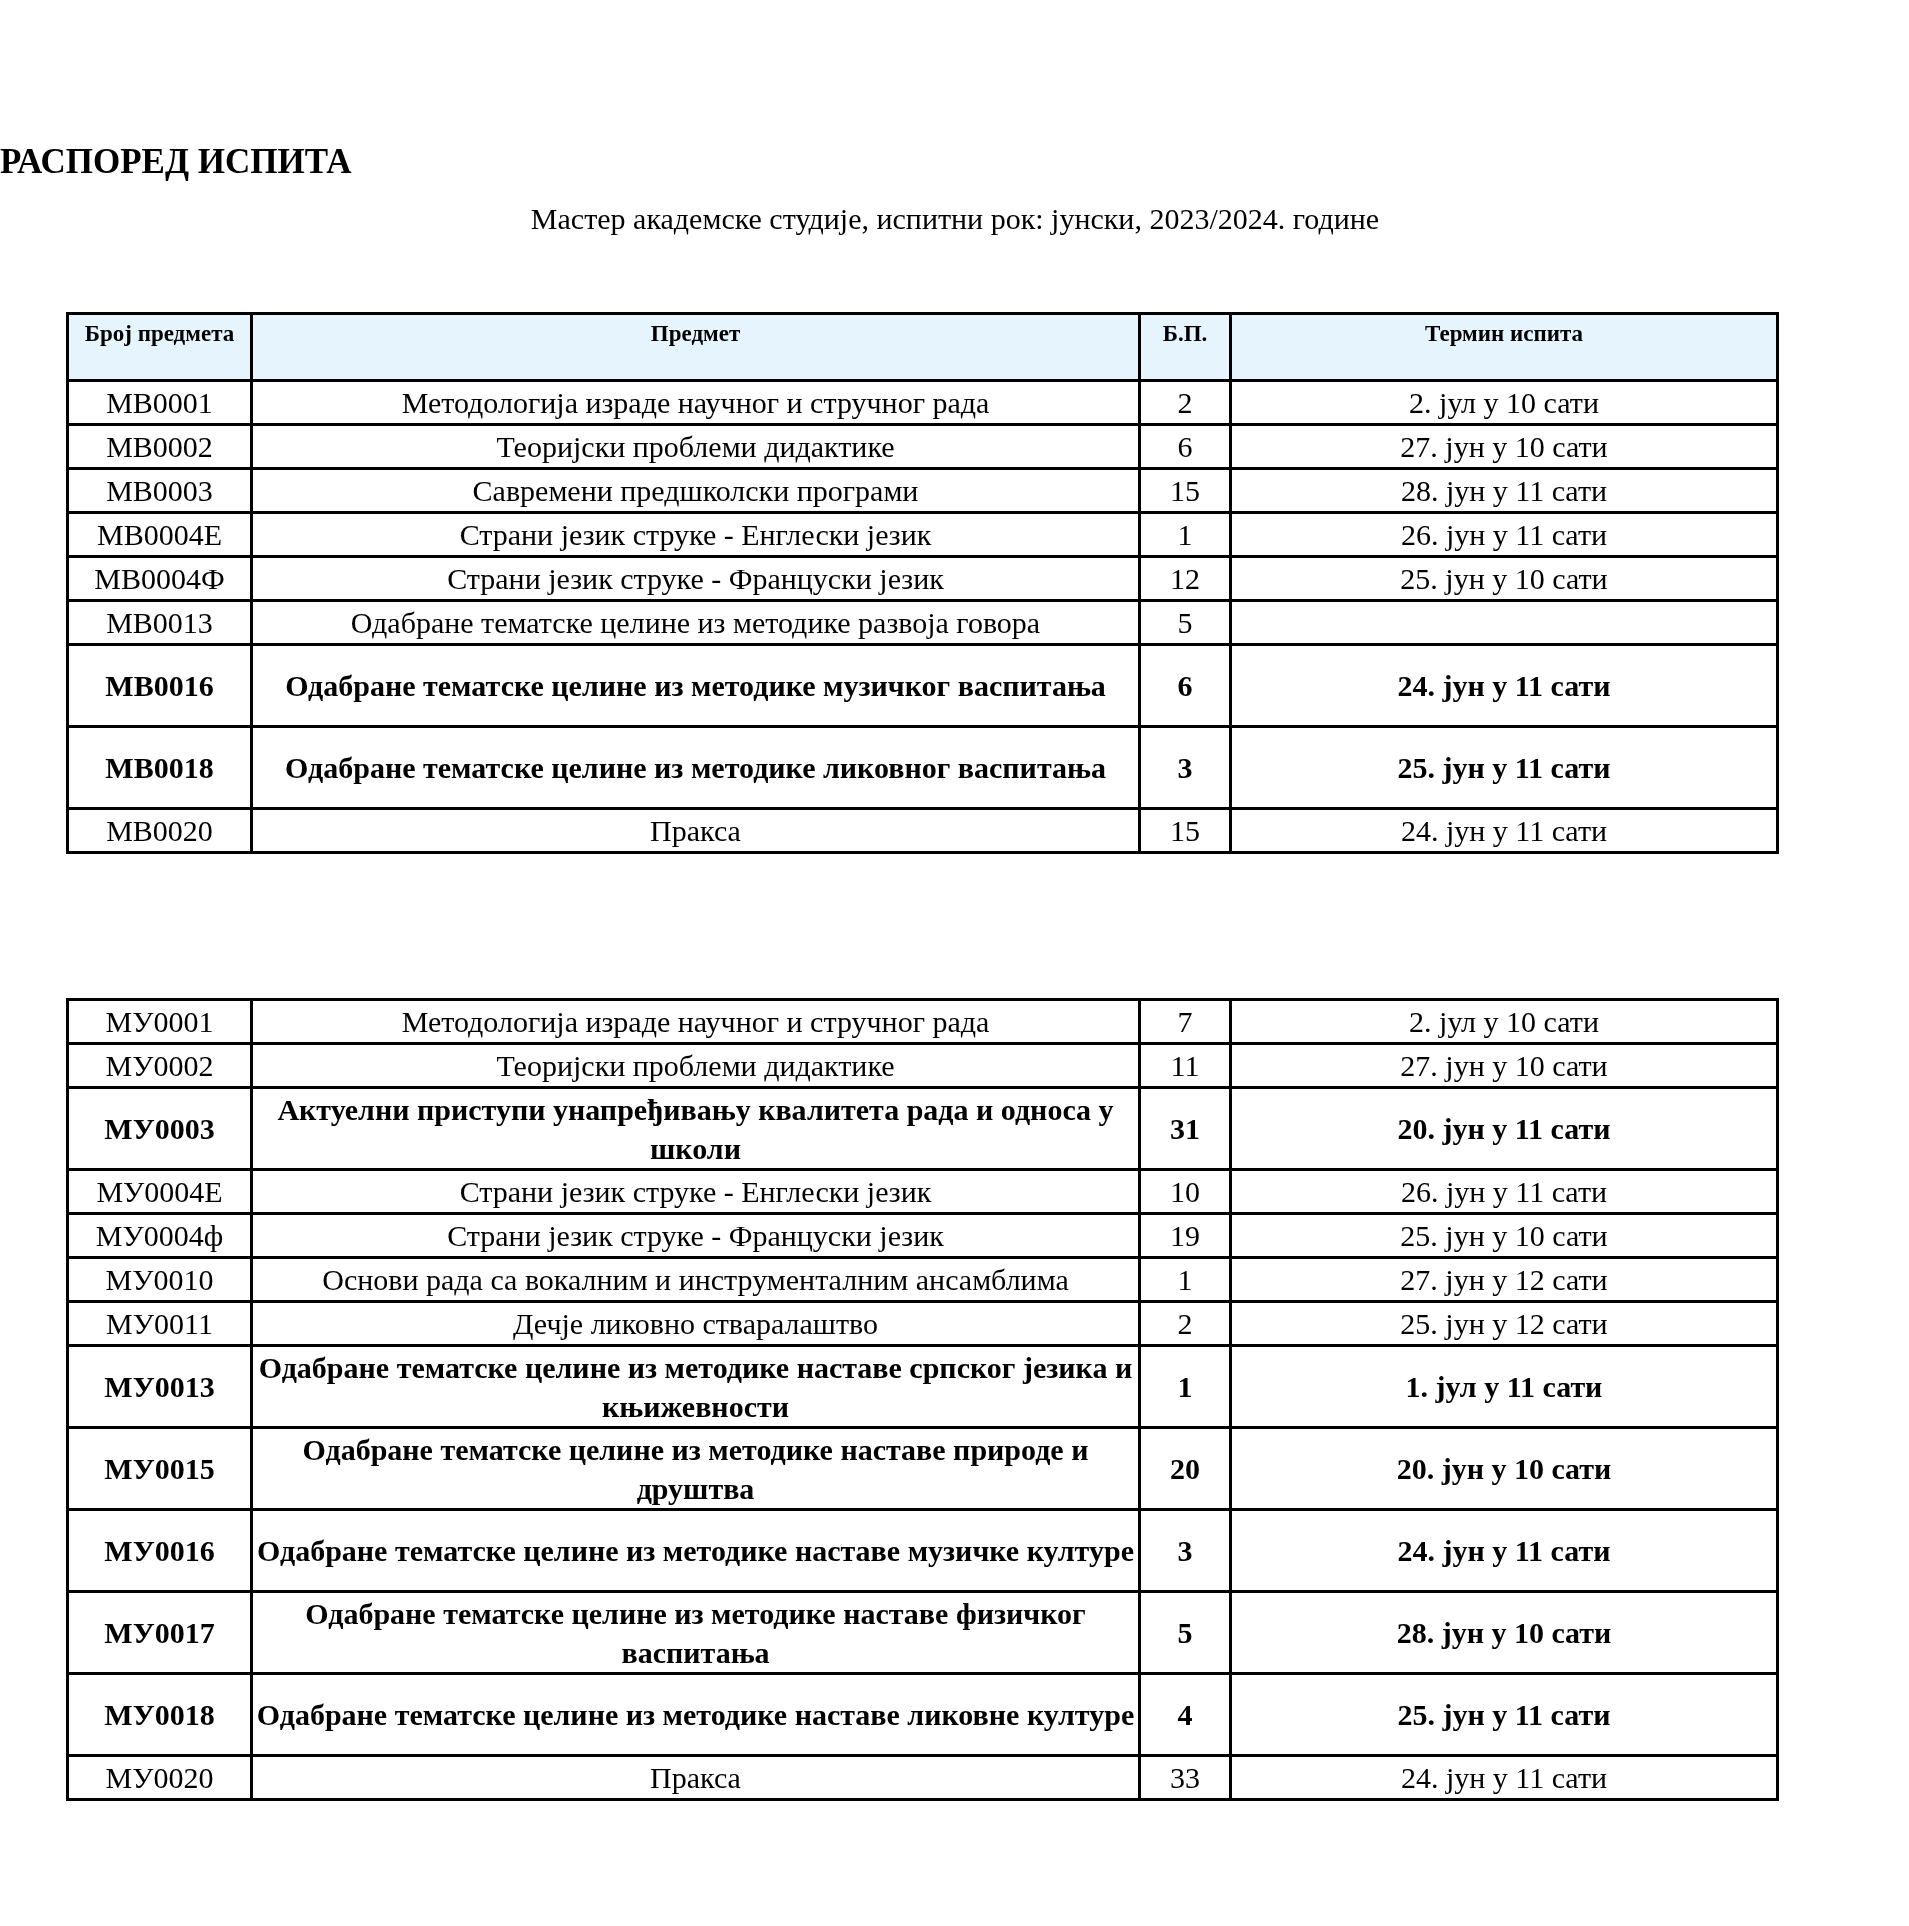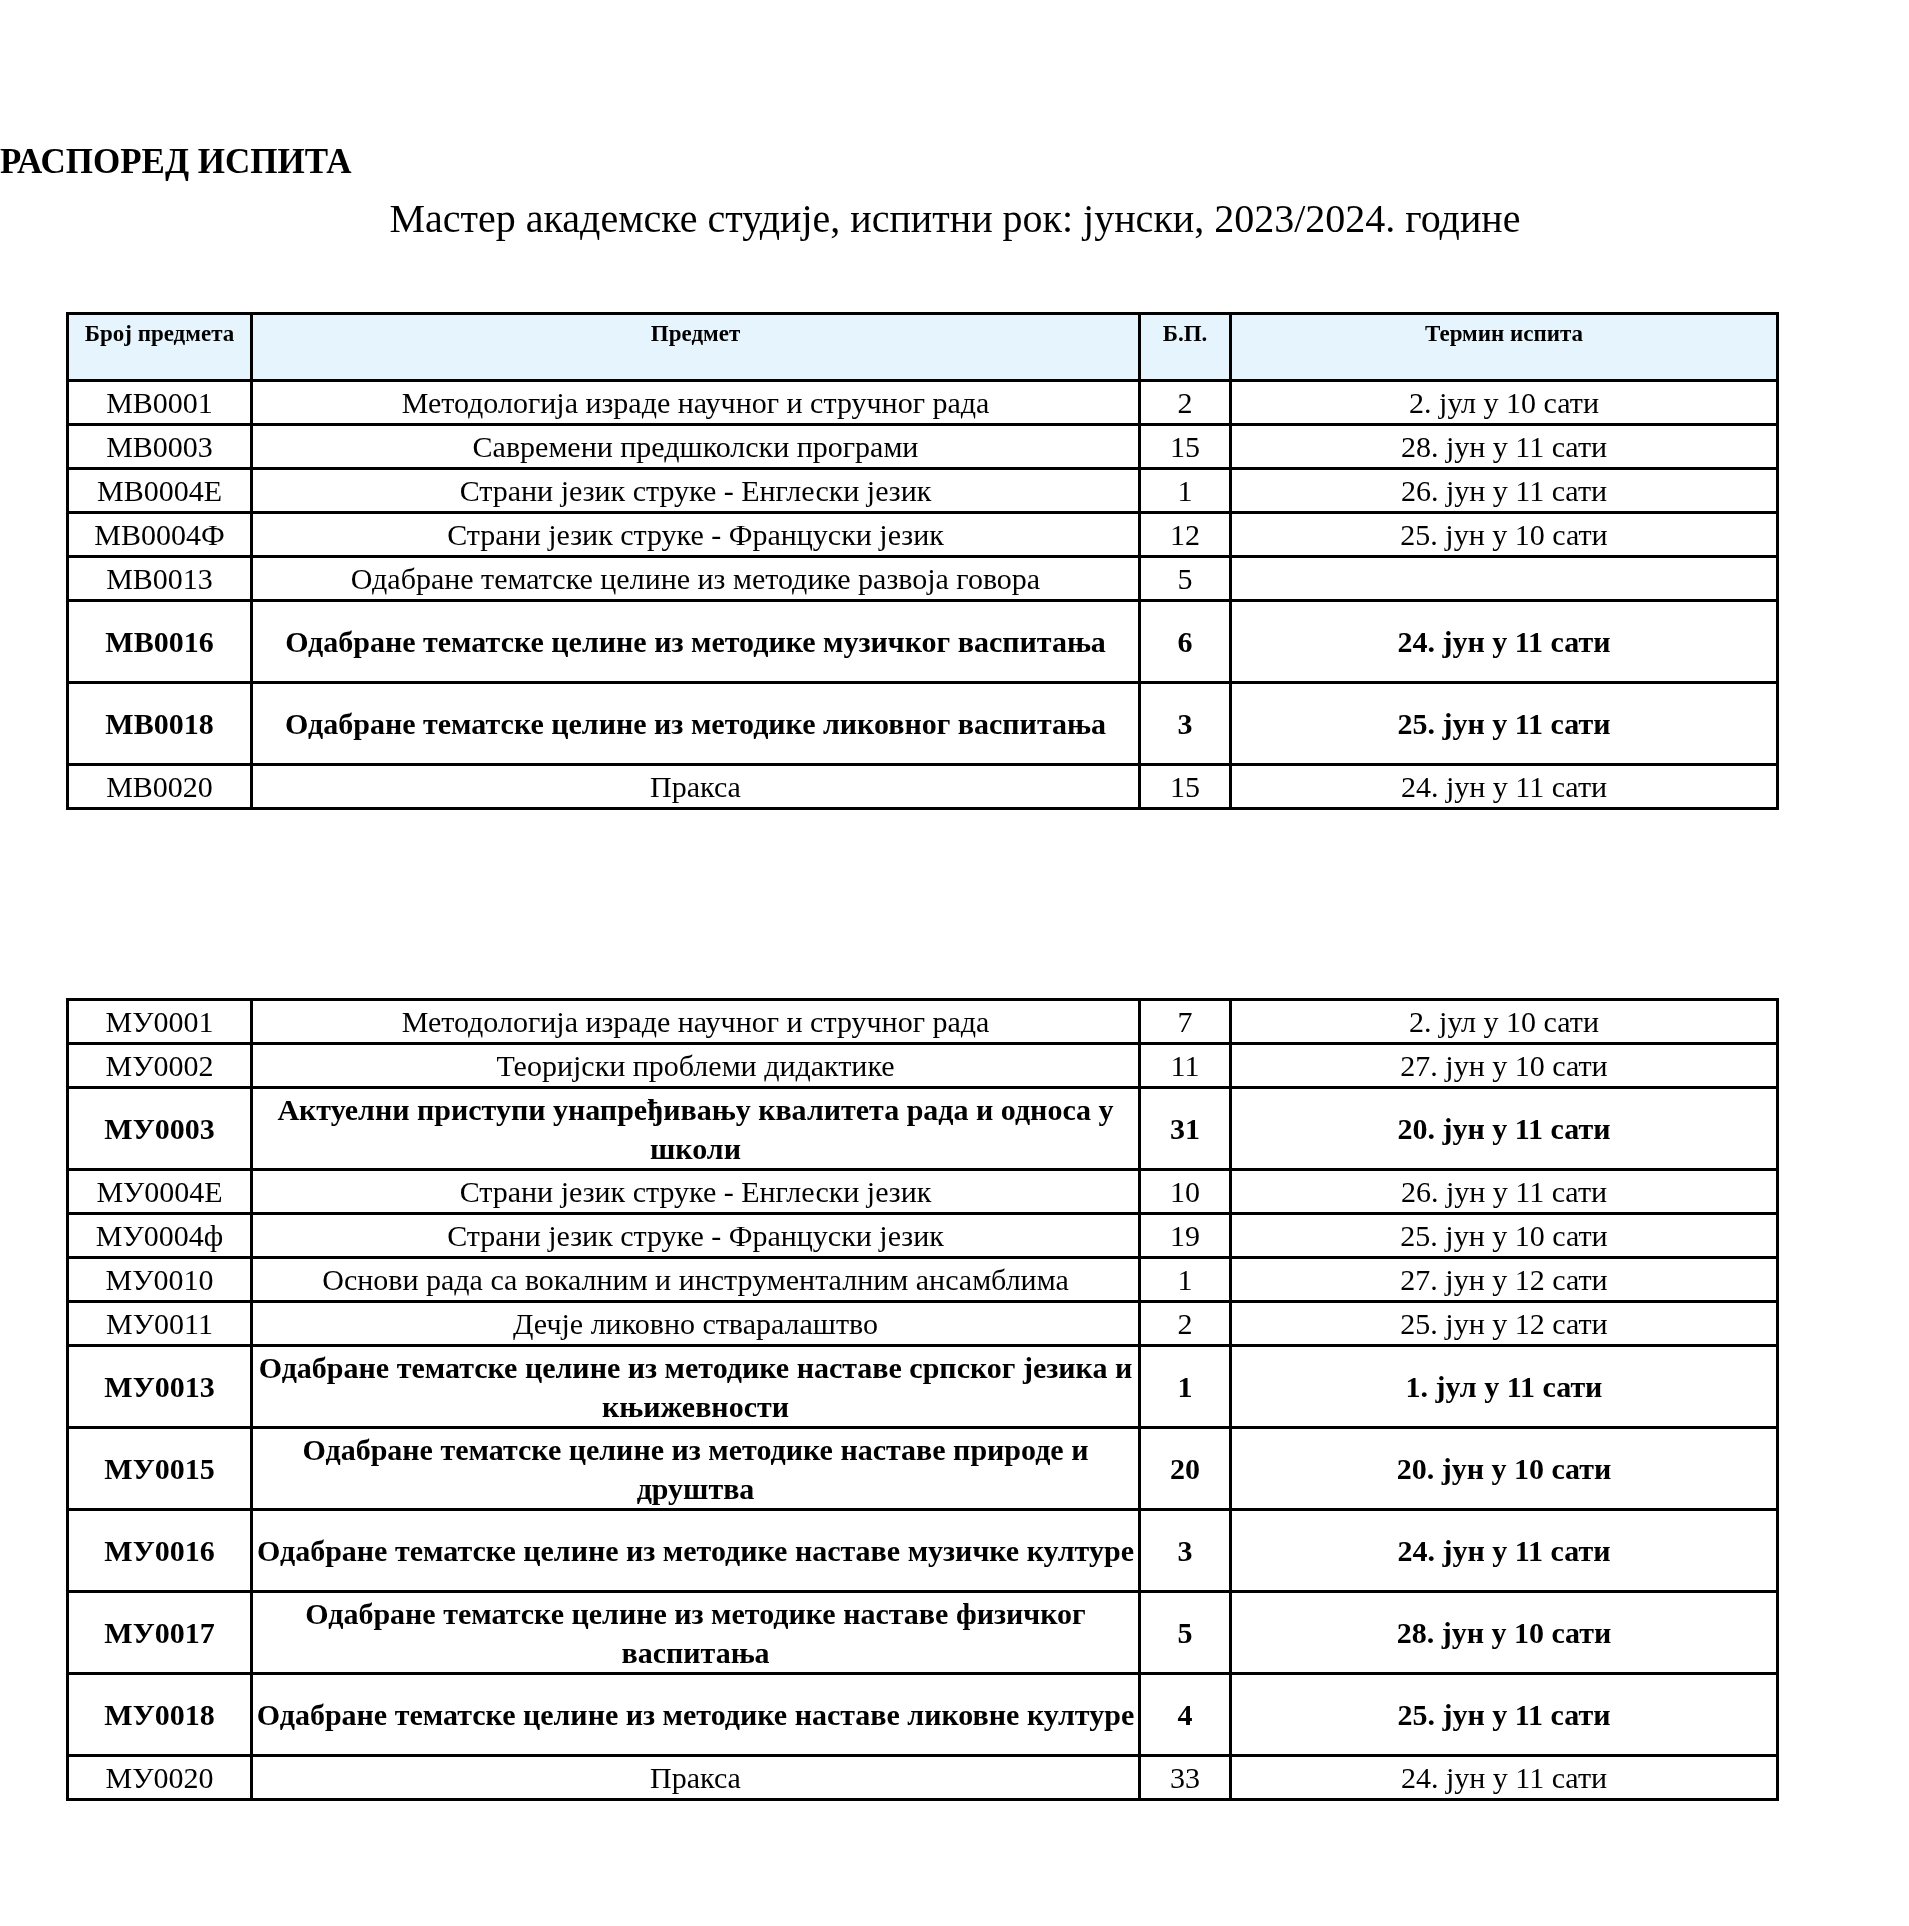--- a/index.html
+++ b/index.html
@@ -17,21 +17,21 @@
       top: 139px;
       font-size: 35px;
       font-weight: bold;
       line-height: 46px;
     }
     .subtitle {
       position: absolute;
       left: 0; width: 1910px;
       top: 196px;
       text-align: center;
-      font-size: 40px;
+      font-size: 30px;
       line-height: 46px;
     }
     table.exam {
       position: absolute;
       left: 66px;
       width: 1710px;
       border-collapse: collapse;
       table-layout: fixed;
     }
     table.exam td, table.exam th {
@@ -85,20 +85,26 @@
     </tr>
   </thead>
   <tbody>
       <tr class="r1">
         <td>МВ0001</td>
         <td class="subj-cell">Методологија израде научног и стручног рада</td>
         <td>2</td>
         <td>2. јул у 10 сати</td>
       </tr>
       <tr class="r1">
+        <td>МВ0002</td>
+        <td class="subj-cell">Теоријски проблеми дидактике</td>
+        <td>6</td>
+        <td>27. јун у 10 сати</td>
+      </tr>
+      <tr class="r1">
         <td>МВ0003</td>
         <td class="subj-cell">Савремени предшколски програми</td>
         <td>15</td>
         <td>28. јун у 11 сати</td>
       </tr>
       <tr class="r1">
         <td>МВ0004Е</td>
         <td class="subj-cell">Страни језик струке - Енглески језик</td>
         <td>1</td>
         <td>26. јун у 11 сати</td>

